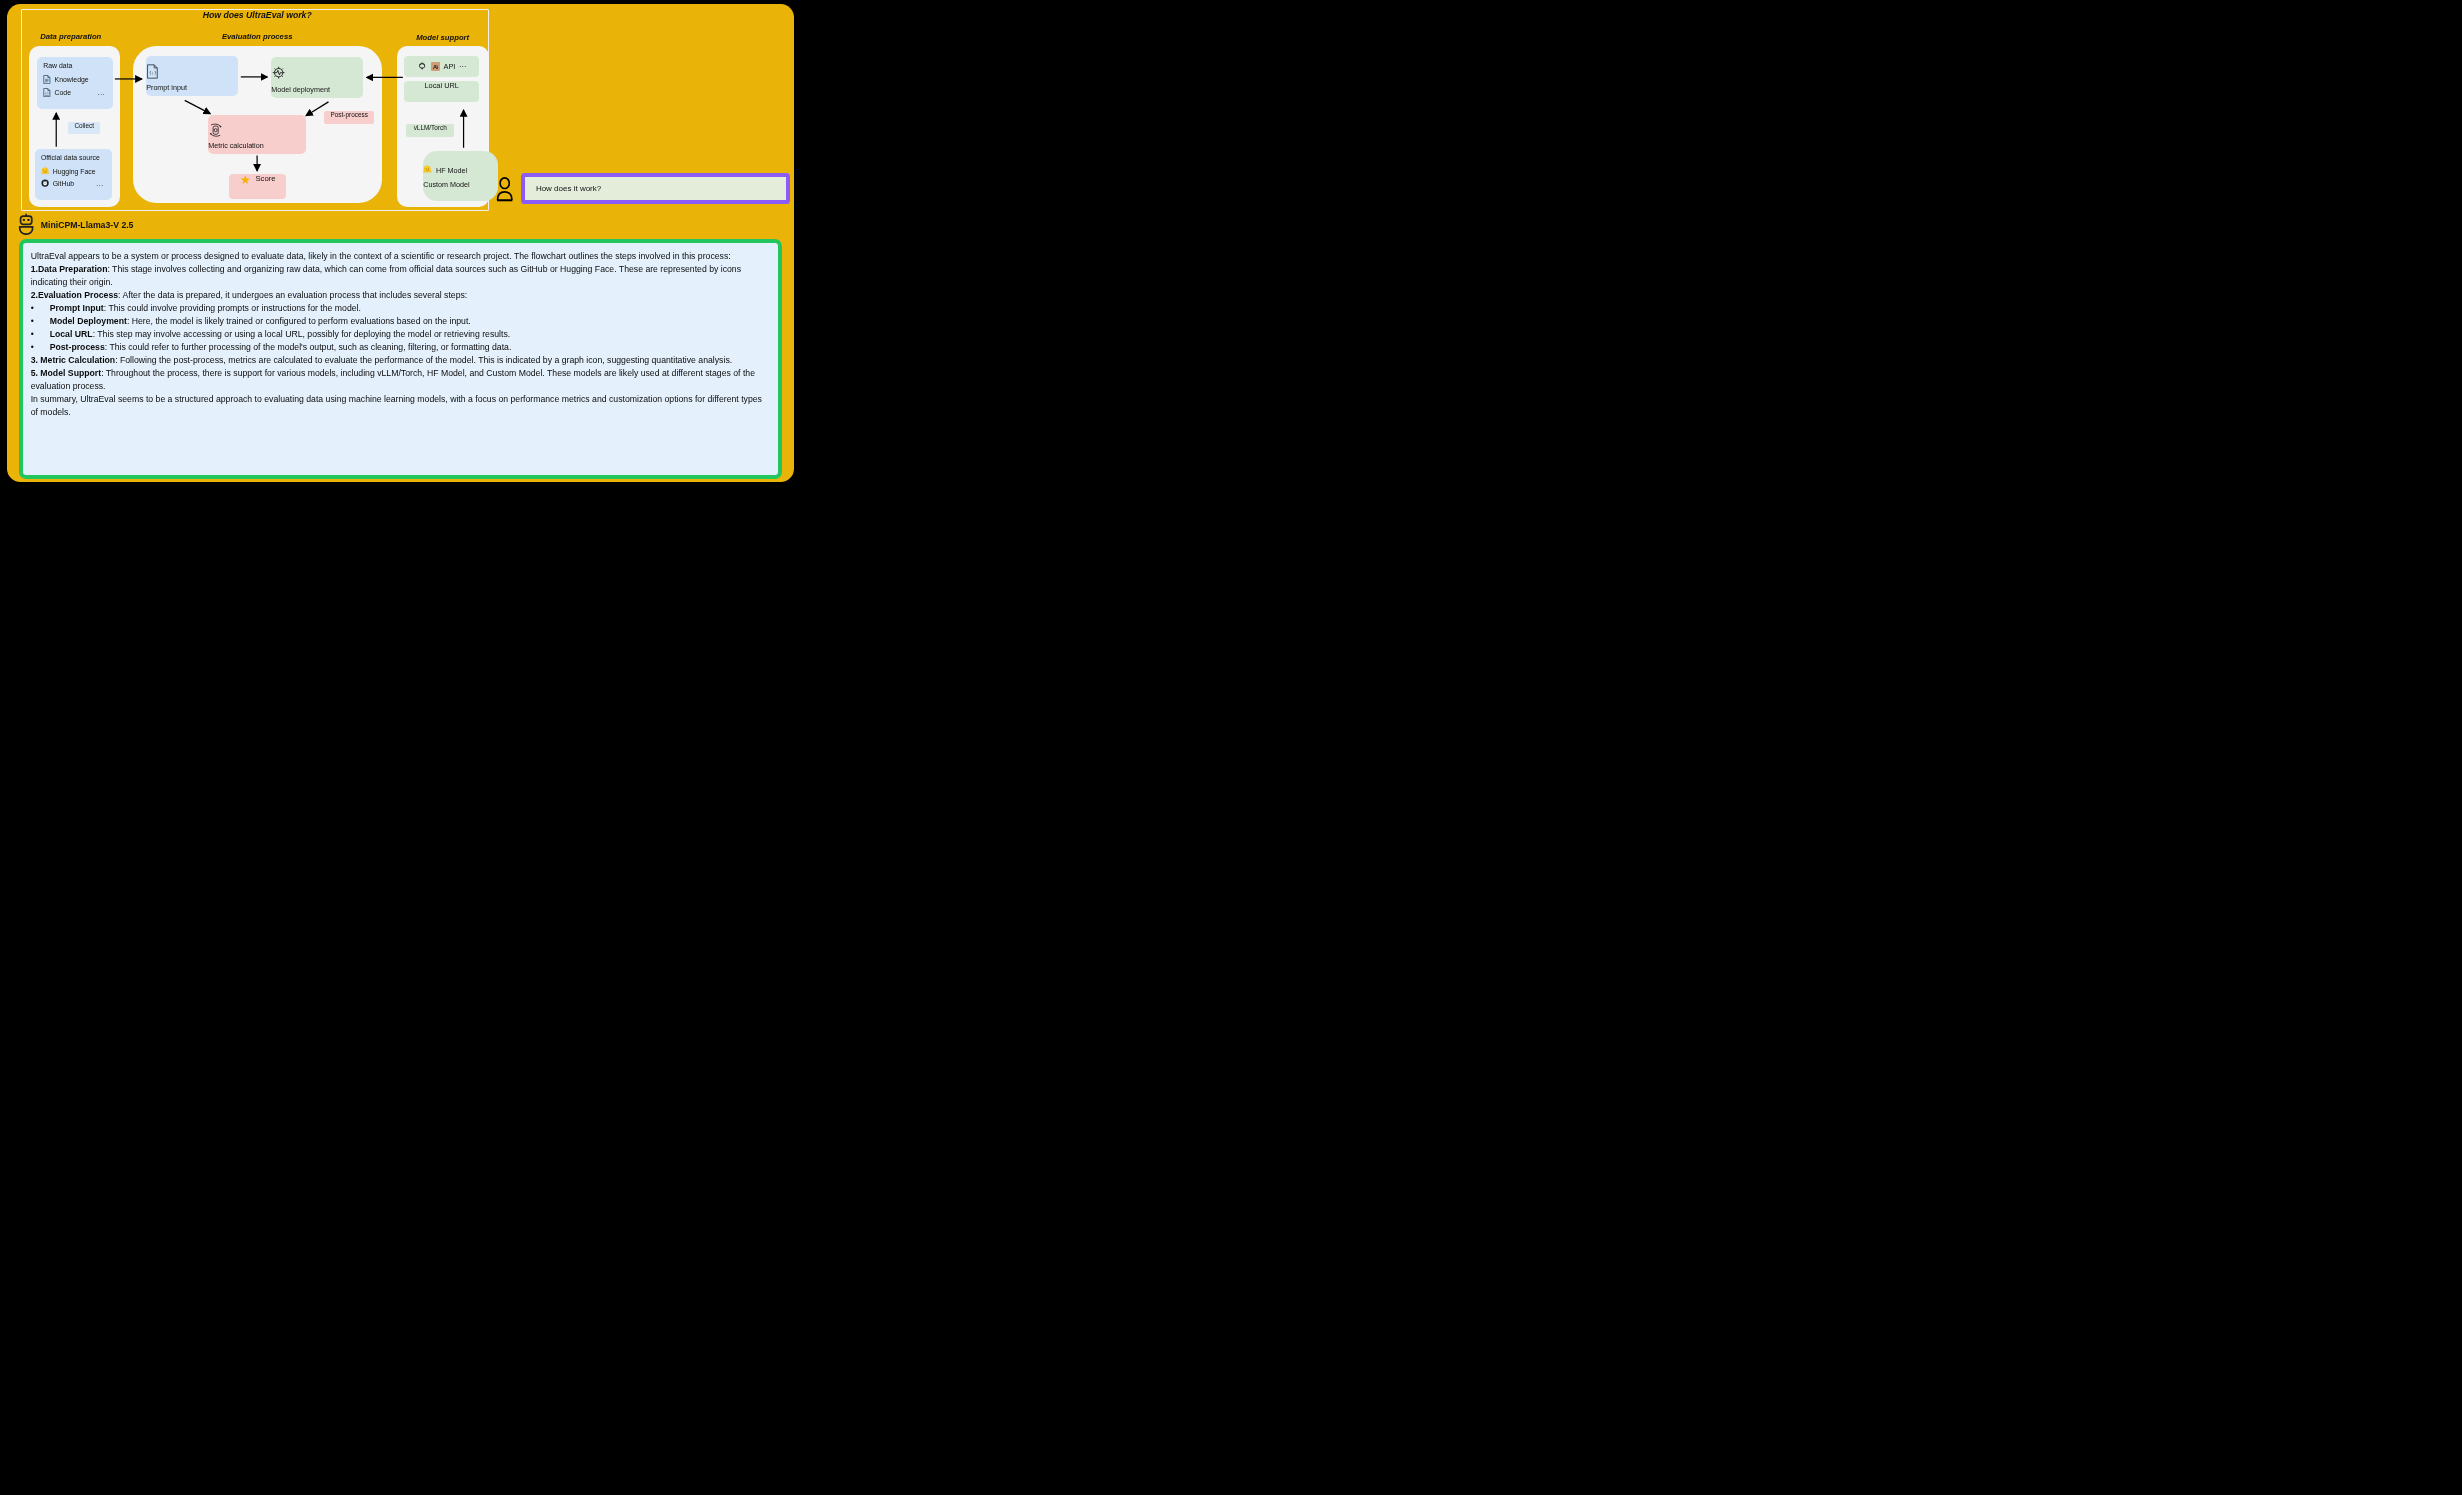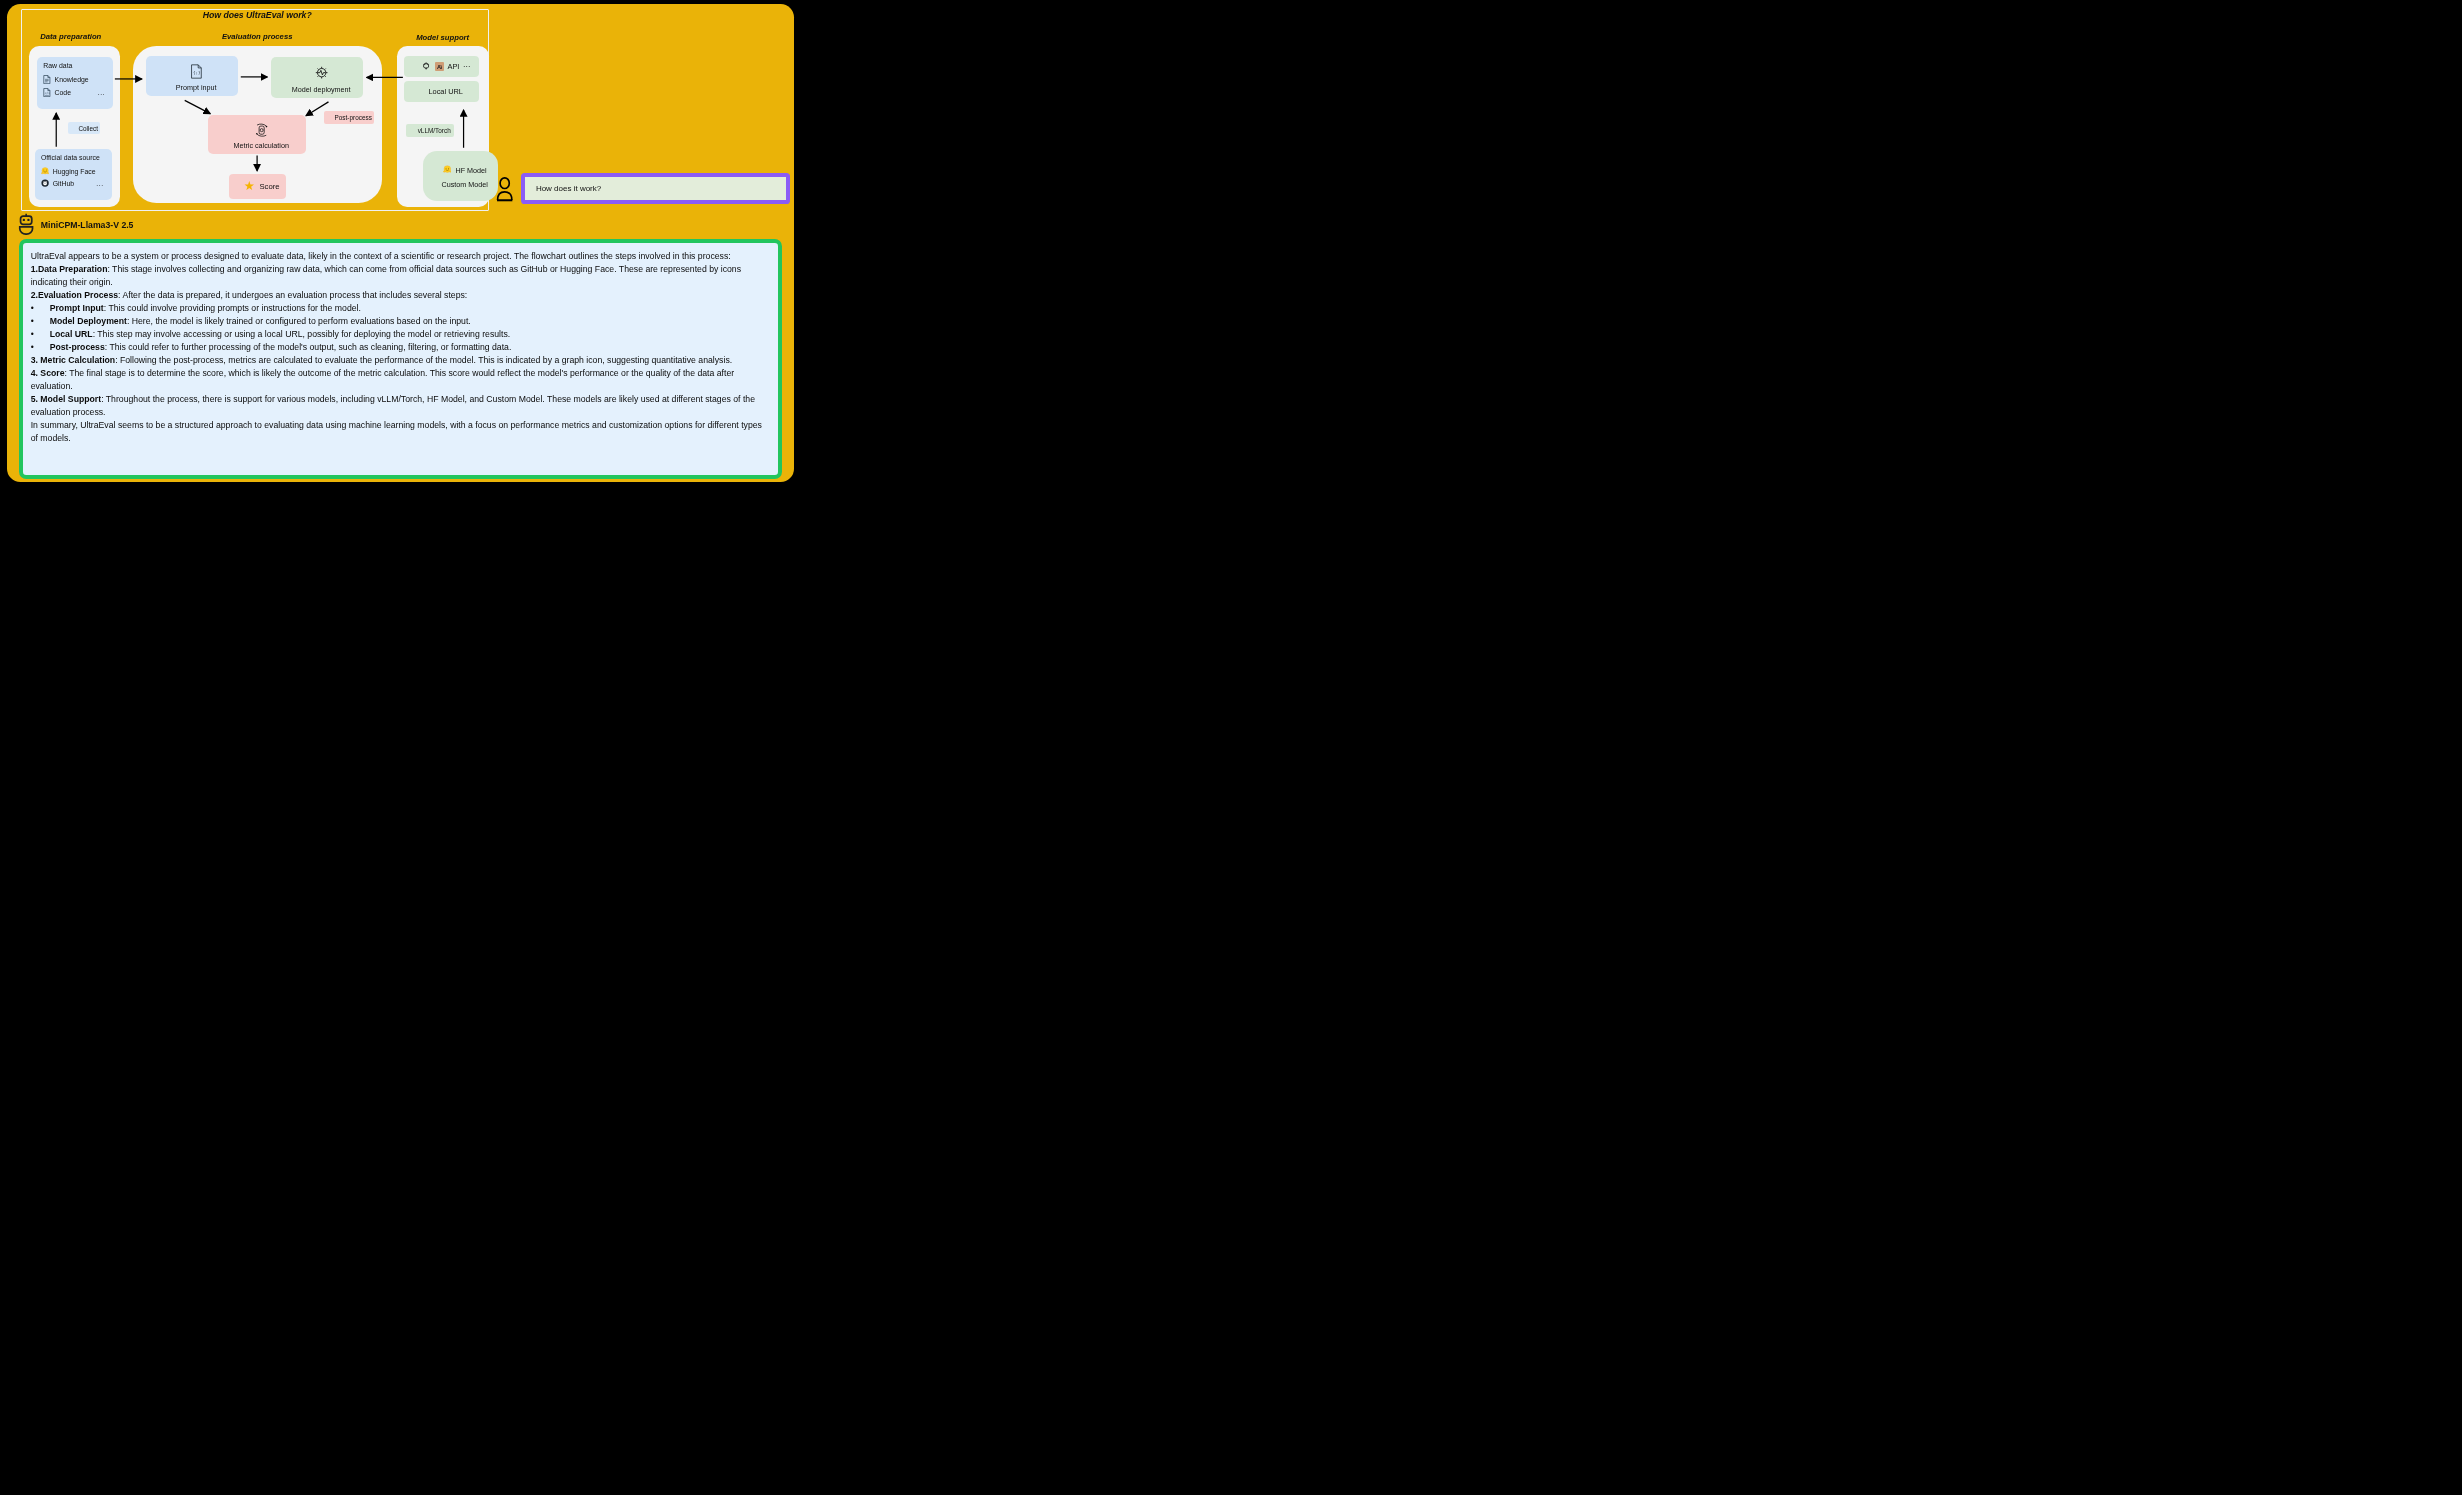--- a/index.html
+++ b/index.html
@@ -5,21 +5,21 @@
   * { margin:0; padding:0; box-sizing:border-box; }
   html,body { width:801px; height:486px; background:#000; font-family:"Liberation Sans","DejaVu Sans",sans-serif; overflow:hidden; }
   .card { position:absolute; left:7.2px; top:4.1px; width:787px; height:478px; background:#eab308; border-radius:13.3px; }
 
   
   .fc { position:absolute; left:0; top:0; width:490px; height:208px; }
   .fc-img-border { position:absolute; left:14.3px; top:5.1px; width:468px; height:202px; border:0.5px solid #f0f0f0; border-radius:1px; }
   .fc-title { position:absolute; left:163px; top:6.1px; width:174px; text-align:center; font-size:8.7px; font-weight:bold; font-style:italic; color:#111; }
   .fc-section-label { position:absolute; font-size:7.7px; font-weight:bold; font-style:italic; color:#111; }
   .panel { position:absolute; background:#f5f5f5; }
-  .box { position:absolute; display:flex; align-items:center; justify-content:center; color:#111;padding-left:8px; }
+  .box { position:absolute; display:flex; justify-content:center; color:#111; }
   .blue  { background:#cfe2f7; }
   .green { background:#d5e8d4; }
   .pink  { background:#f8cecc; }
   .list-box { flex-direction:column; align-items:stretch; justify-content:flex-start; padding:4.6px 5.1px 3.1px 6.1px; }
   .list-box .bt { font-size:6.9px; margin-bottom:3.6px; }
   .row { display:flex; align-items:center; gap:3.6px; font-size:6.9px; margin-top:2.6px; }
   .row .more { margin-left:auto; padding-right:3.1px; letter-spacing:0.5px; }
   .tag { font-size:6.4px; border-radius:2px; }
   .stack { flex-direction:column; gap:2.6px; padding-top:4.1px; }
   .stack .lbl { font-size:7.2px; }
@@ -250,20 +250,19 @@
   <div class="bot-bubble">
     <div class="bot-text">
         <div class="para"><span>UltraEval appears to be a system or process designed to evaluate data, likely in the context of a scientific or research project. The flowchart outlines the steps involved in this process:</span></div>
         <div class="para"><b>1.Data Preparation</b><span>: This stage involves collecting and organizing raw data, which can come from official data sources such as GitHub or Hugging Face. These are represented by icons indicating their origin.</span></div>
         <div class="para"><b>2.Evaluation Process</b><span>: After the data is prepared, it undergoes an evaluation process that includes several steps:</span></div>
         <div class="para bullet"><span class="bullet-glyph">•</span><b>Prompt Input</b><span>: This could involve providing prompts or instructions for the model.</span></div>
         <div class="para bullet"><span class="bullet-glyph">•</span><b>Model Deployment</b><span>: Here, the model is likely trained or configured to perform evaluations based on the input.</span></div>
         <div class="para bullet"><span class="bullet-glyph">•</span><b>Local URL</b><span>: This step may involve accessing or using a local URL, possibly for deploying the model or retrieving results.</span></div>
         <div class="para bullet"><span class="bullet-glyph">•</span><b>Post-process</b><span>: This could refer to further processing of the model's output, such as cleaning, filtering, or formatting data.</span></div>
         <div class="para"><b>3. Metric Calculation</b><span>: Following the post-process, metrics are calculated to evaluate the performance of the model. This is indicated by a graph icon, suggesting quantitative analysis.</span></div>
-        <div class="para"><b>4. Score</b><span>: The final stage is to determine the score, which is likely the outcome of the metric calculation. This score would reflect the model's performance or the quality of the data after evaluation.</span></div>
         <div class="para"><b>5. Model Support</b><span>: Throughout the process, there is support for various models, including vLLM/Torch, HF Model, and Custom Model. These models are likely used at different stages of the evaluation process.</span></div>
         <div class="para"><span>In summary, UltraEval seems to be a structured approach to evaluating data using machine learning models, with a focus on performance metrics and customization options for different types of models.</span></div>
       </div>
   </div>
 
 </div>
 
 
 </body></html>

